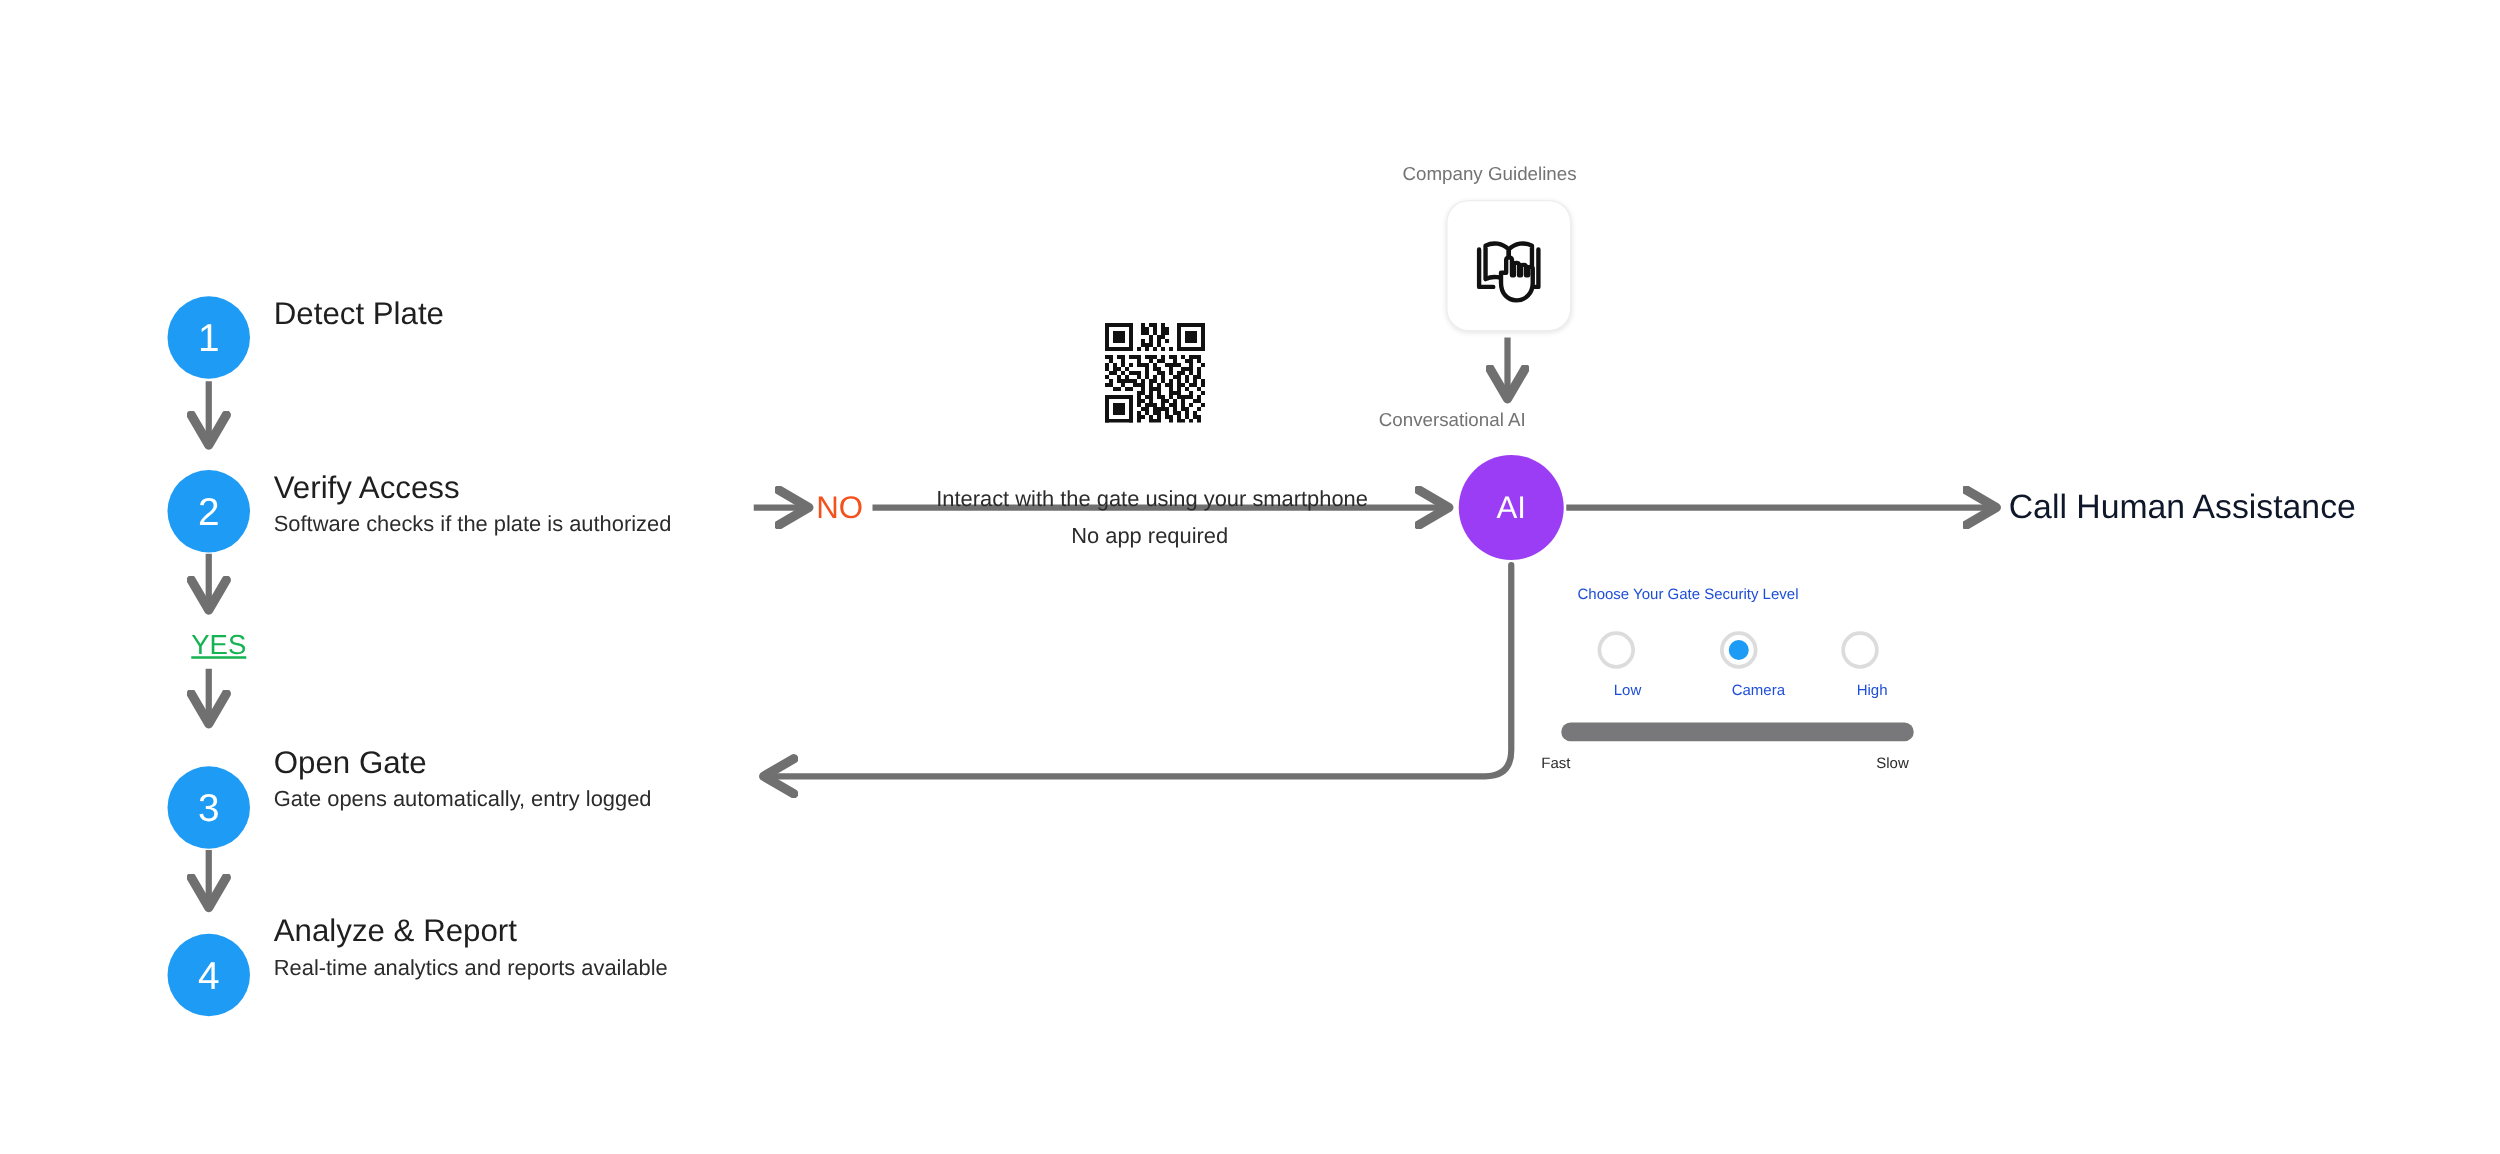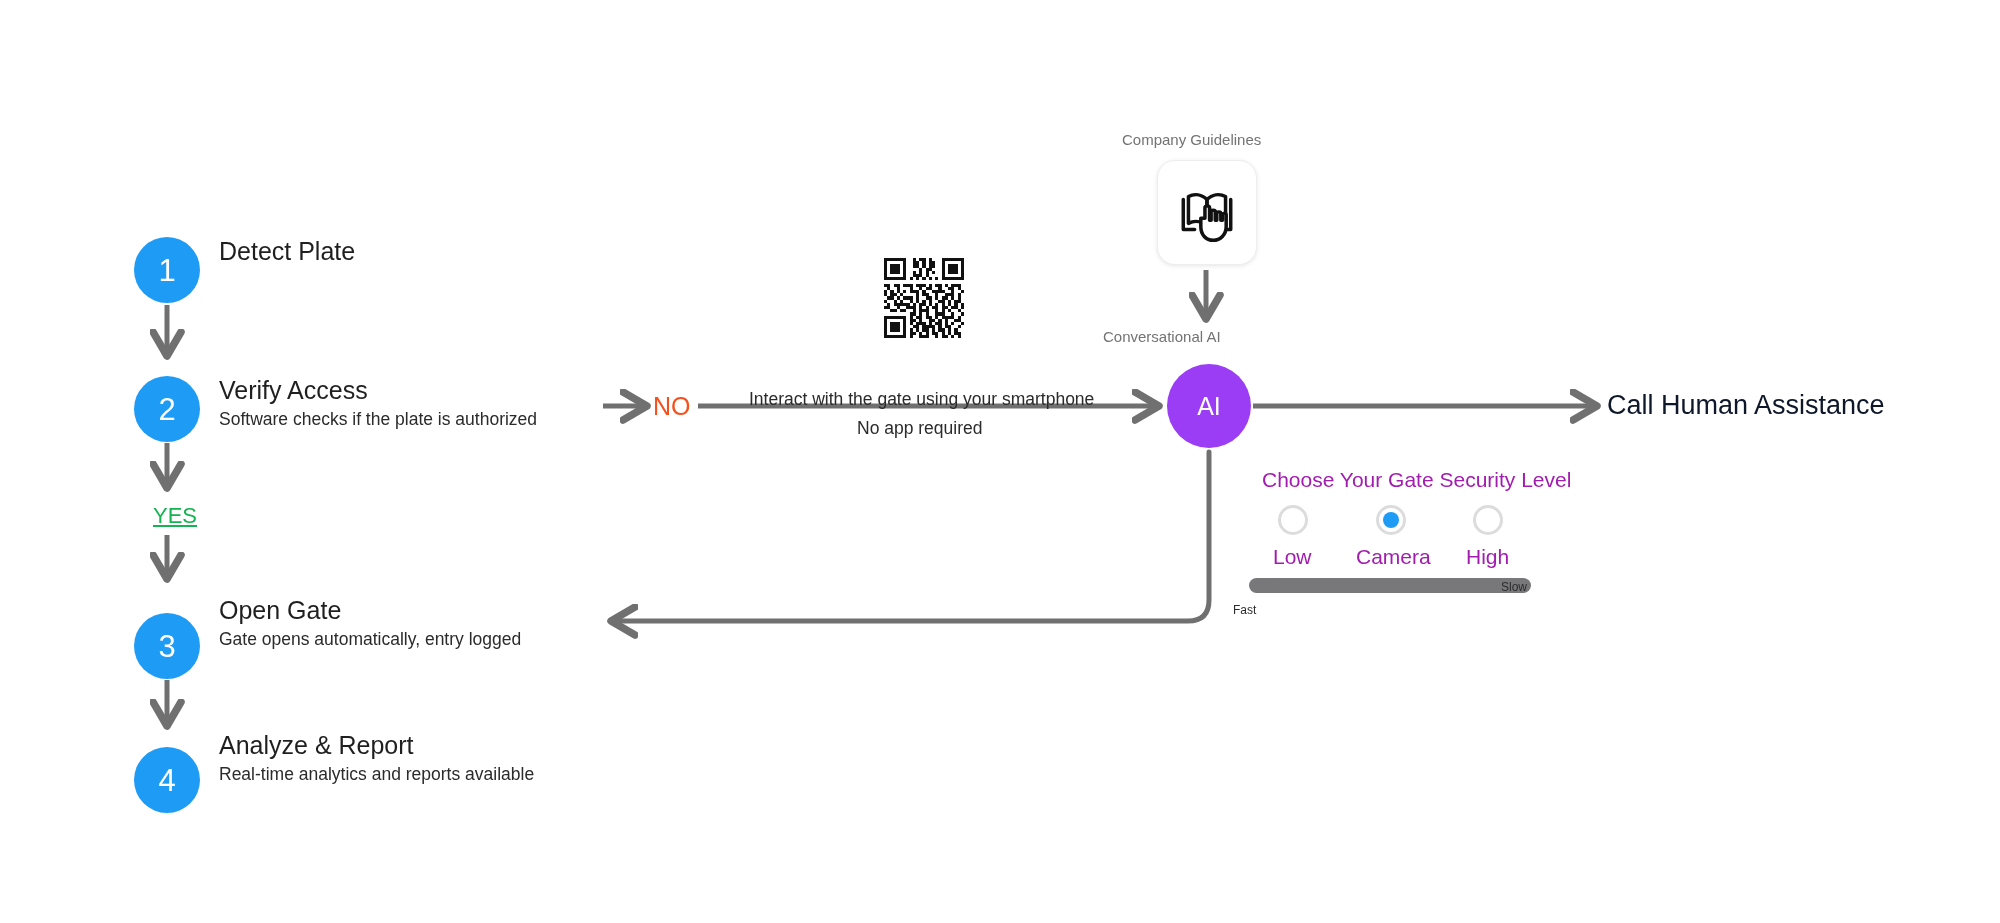--- a/index.html
+++ b/index.html
@@ -120,23 +120,23 @@
     align-items: center;
     justify-content: center;
   }
   .radio-inner {
     width: 16px;
     height: 16px;
     border-radius: 50%;
     background: #1e9bf5;
   }
   .radio-label {
-    font-size: 21px;
-    color: #a21caf;
-    text-align: left;
+    font-size: 12px;
+    color: #1d4ed8;
+    text-align: right;
     white-space: nowrap;
   }
   .slider-bar {
     height: 15px;
     border-radius: 7.5px;
     background: #78787a;
   }
   .slider-end {
     font-size: 12px;
     color: #2b2b2b;
@@ -425,15 +425,15 @@
   <div class="abs radio-outer" style="left:1376px; top:505px;">
     <span class="radio-inner"></span>
   </div>
   <div class="abs radio-label" style="left:1356px; top:545px; width:72px;">Camera</div>
 
   <div class="abs radio-outer" style="left:1473px; top:505px;"></div>
   <div class="abs radio-label" style="left:1466px; top:545px; width:44px;">High</div>
 
   <div class="abs slider-bar" style="left:1249px; top:578px; width:282px;"></div>
   <div class="abs slider-end" style="left:1233px; top:603px;">Fast</div>
-  <div class="abs slider-end" style="left:1501px; top:580px;">Slow</div>
+  <div class="abs slider-end" style="left:1501px; top:603px;">Slow</div>
 
 </div>
 
 </body></html>

